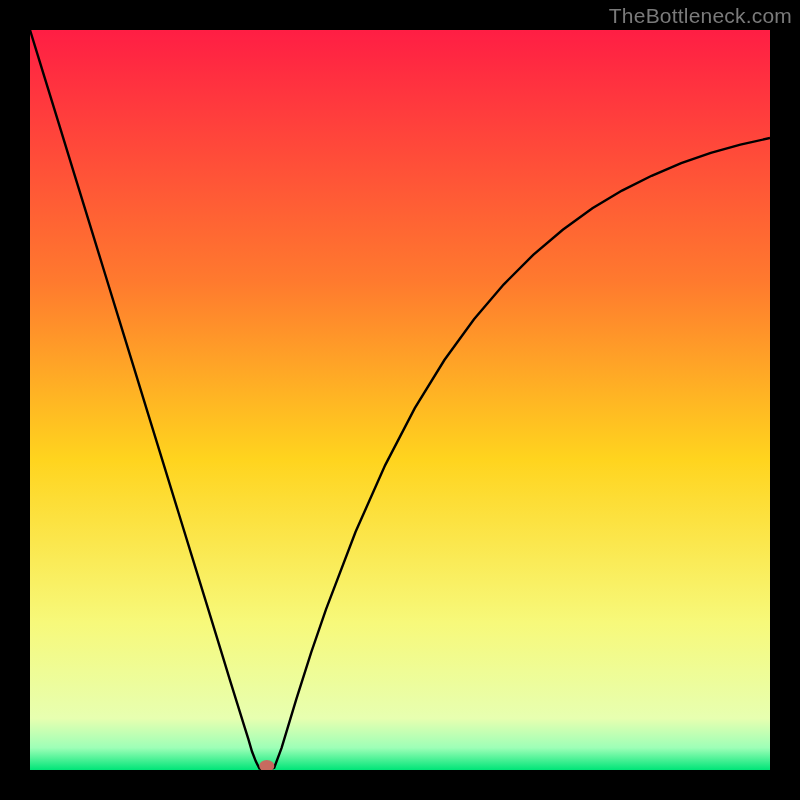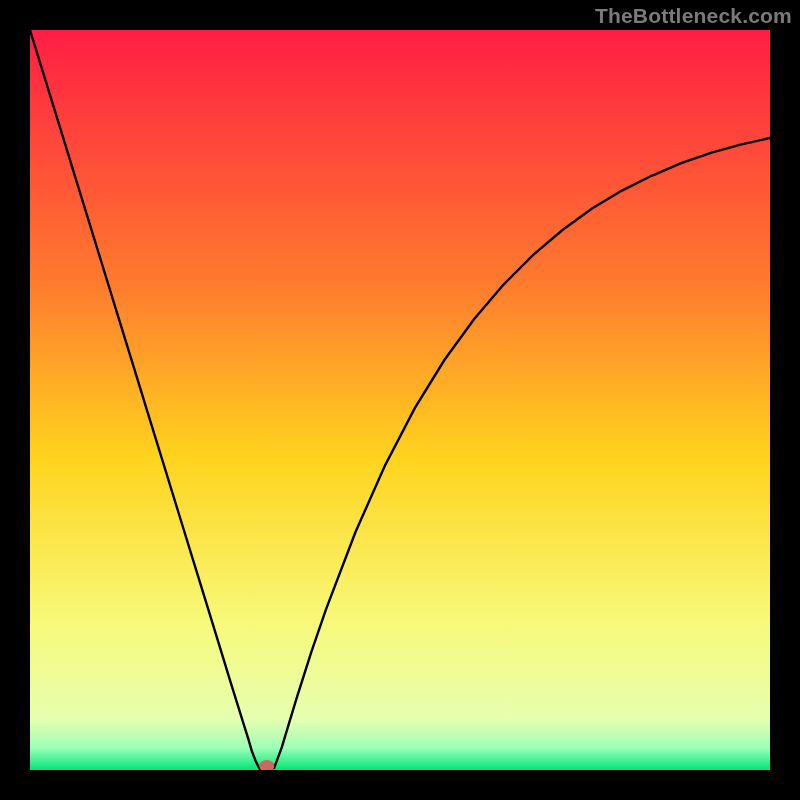--- a/index.html
+++ b/index.html
@@ -35,21 +35,21 @@
     height: 740px;
     display: block;
   }
   .watermark {
     position: absolute;
     top: 4px;
     right: 8px;
     color: #7a7a7a;
     font-size: 21px;
     letter-spacing: 0.2px;
-    font-weight: 700;
+    font-weight: 400;
   }
 </style>
 </head>
 <body>
 
 <div class="frame">
   <div class="watermark">TheBottleneck.com</div>
 
   <div class="plot">
     <svg id="chart-svg" viewBox="0 0 740 740" preserveAspectRatio="none">

